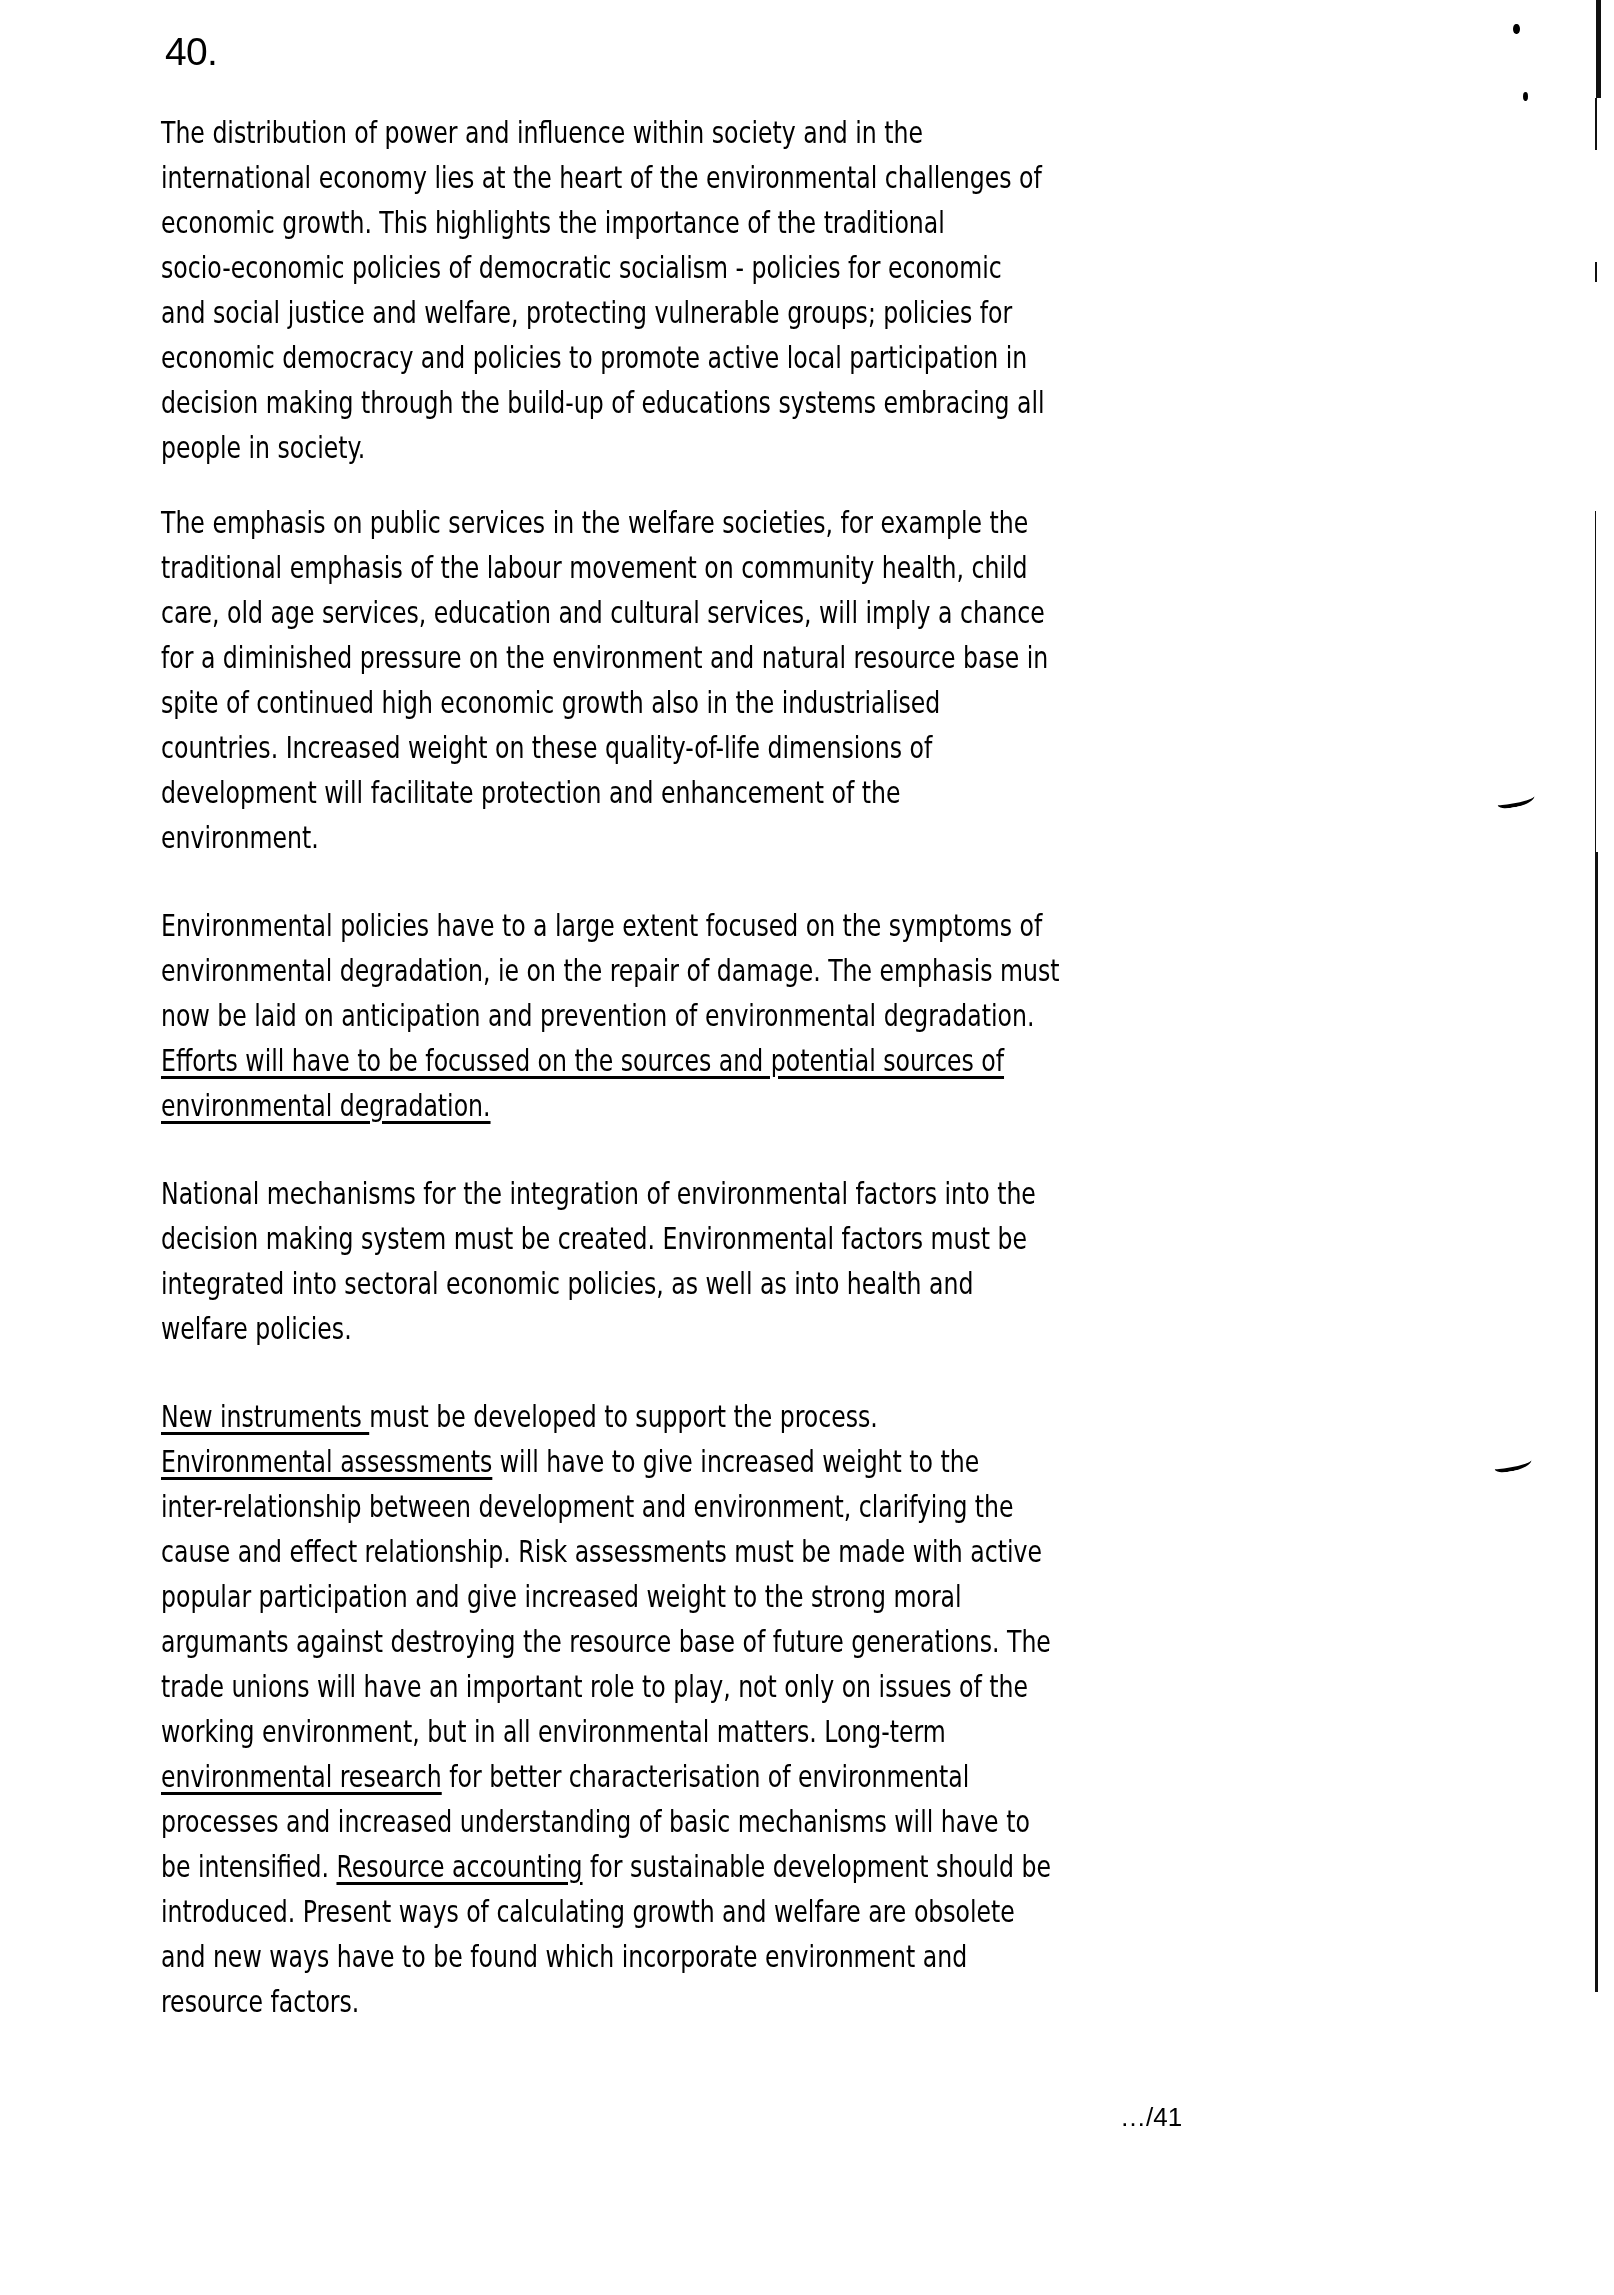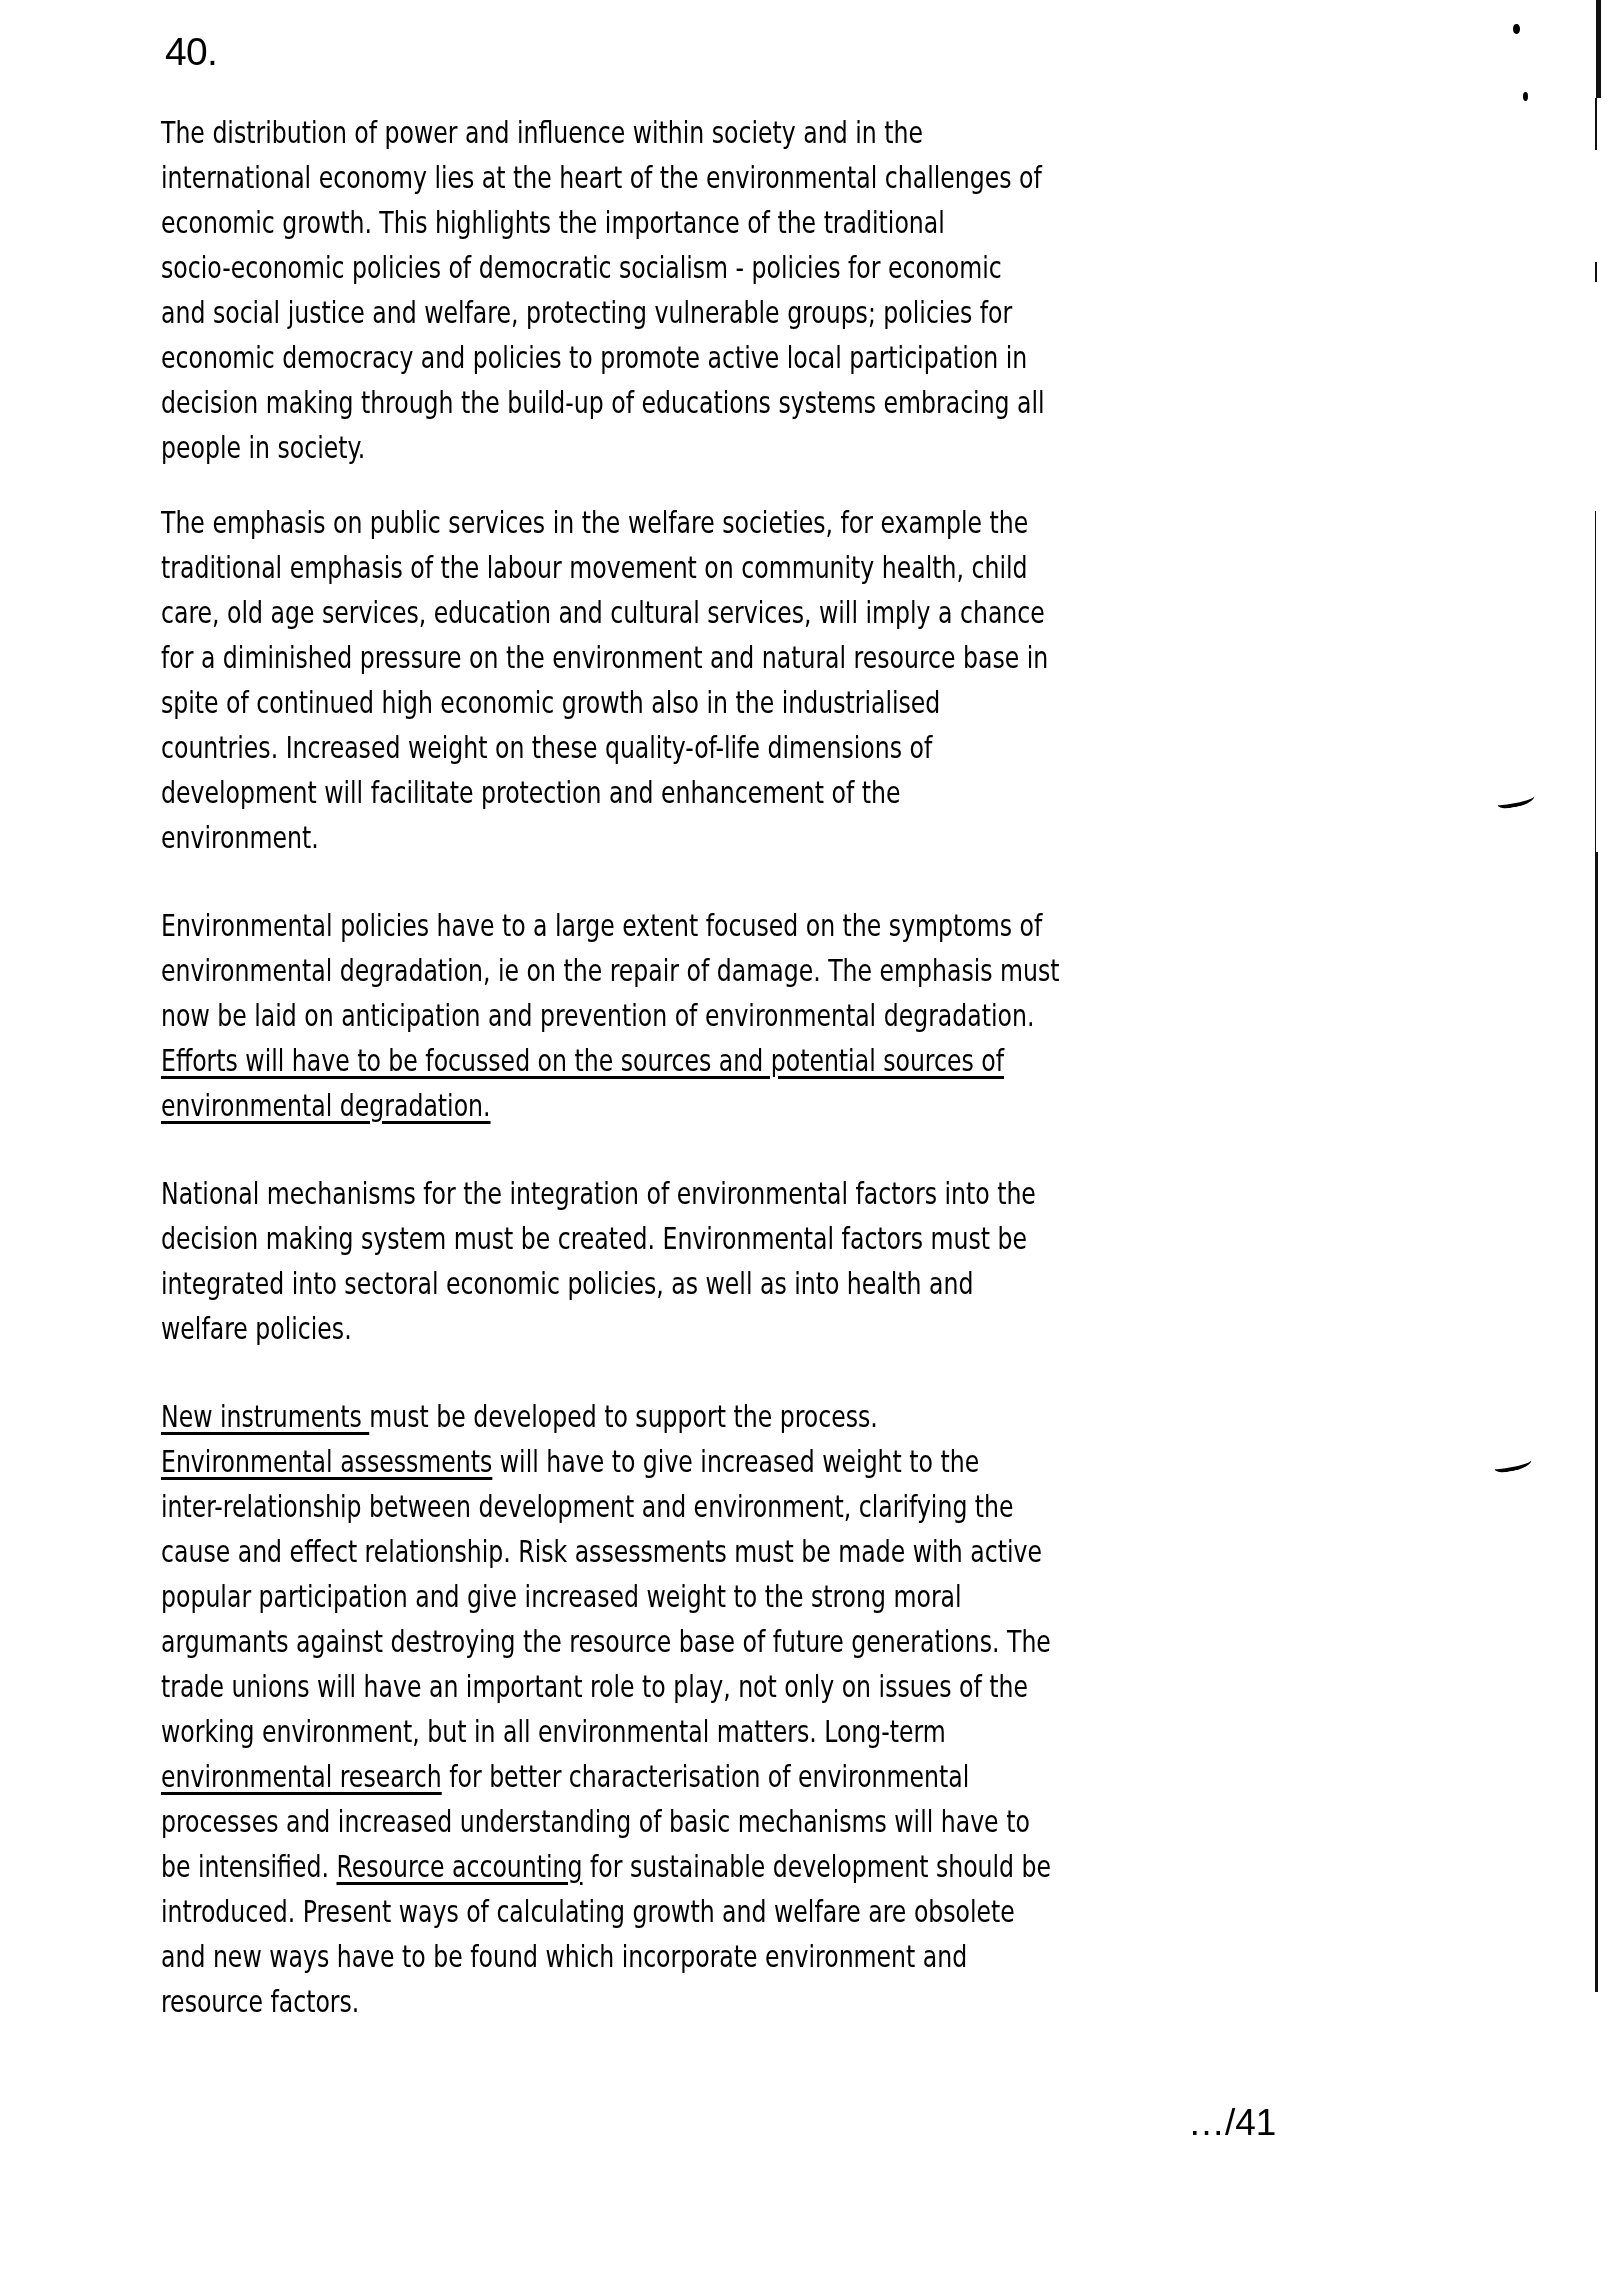--- a/index.html
+++ b/index.html
@@ -36,24 +36,24 @@
       white-space: nowrap;
     }
     .line { display: block; height: 45px; }
     .u {
       text-decoration: underline;
       text-decoration-thickness: 2.6px;
       text-underline-offset: 4.6px;
     }
     .footer {
       position: absolute;
-      left: 1188px;
+      left: 1120px;
       top: 2102px;
       font-family: "Liberation Sans", sans-serif;
-      font-size: 37px;
+      font-size: 26px;
     }
     .margin-mark {
       position: absolute;
       background: #000;
       border-radius: 50%;
     }
     .check {
       position: absolute;
       width: 38px;
       height: 9.2px;

